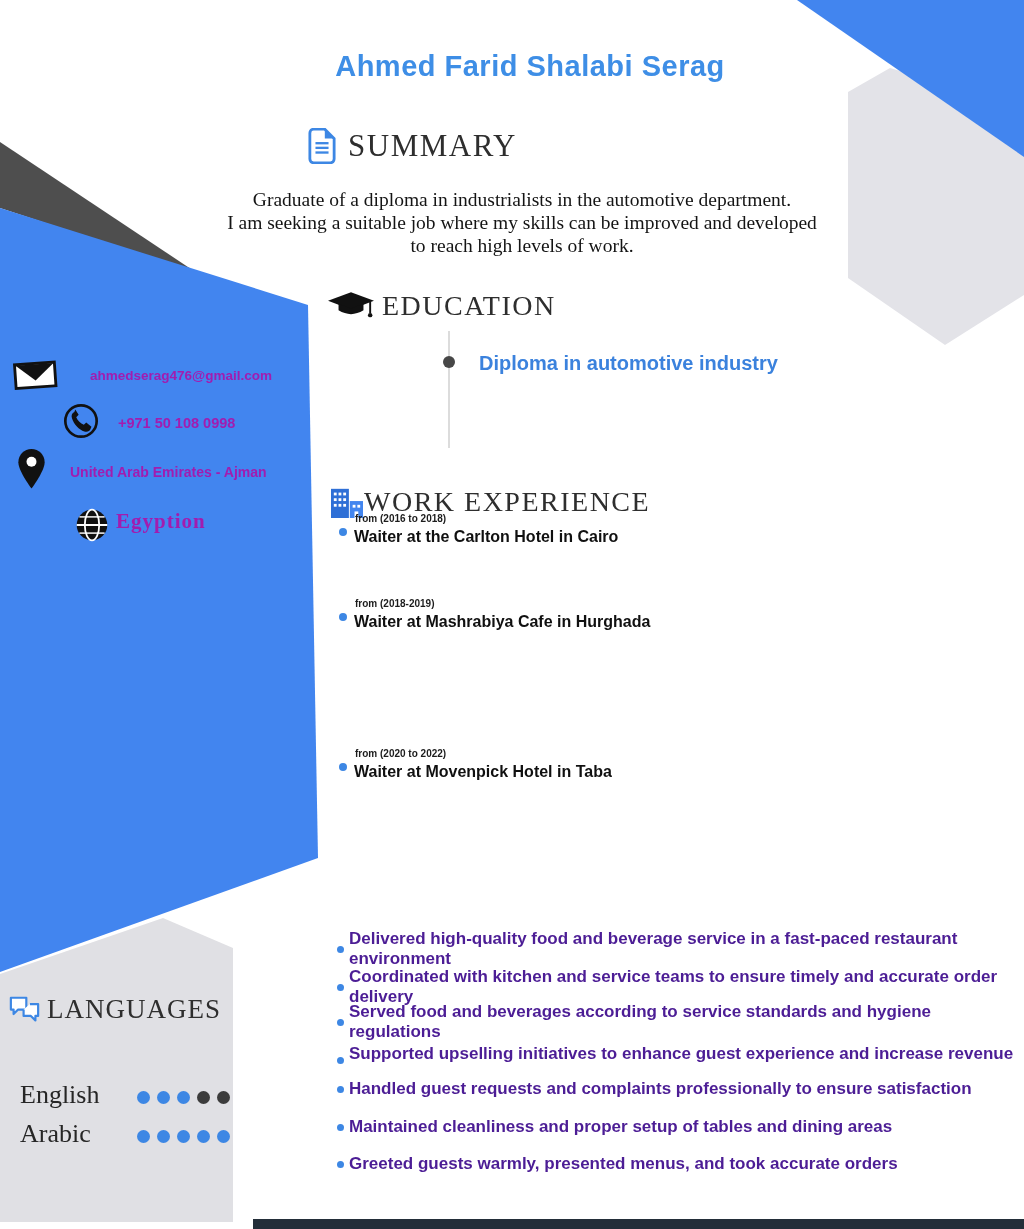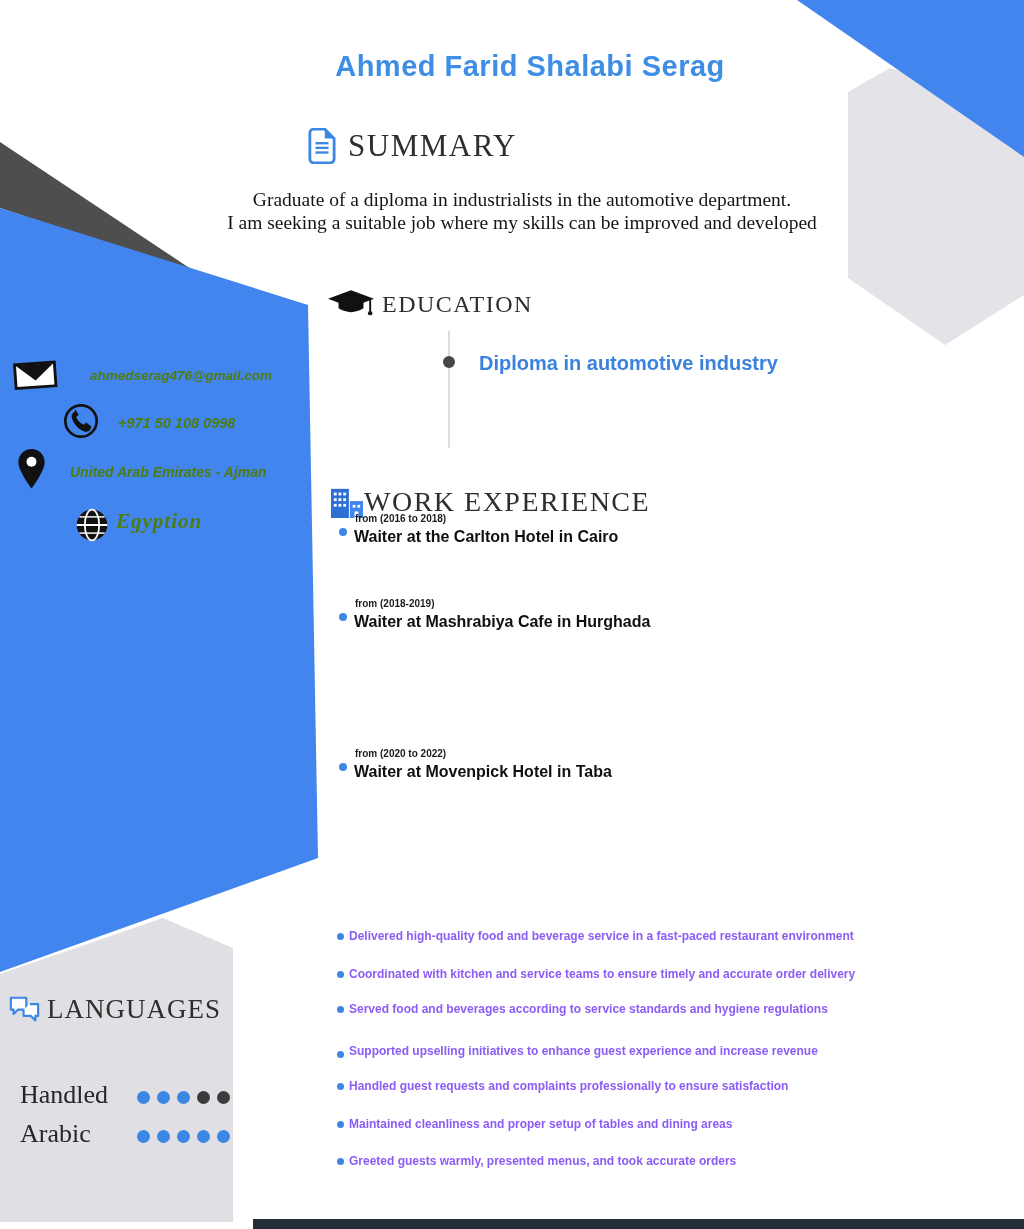--- a/index.html
+++ b/index.html
@@ -19,46 +19,46 @@
   #bottom-bar{left:253px;top:1219px;width:771px;height:10px;background:#232e39;z-index:3;}
 
   .abs{position:absolute;z-index:4;}
   .page-title{left:80px;top:50px;width:900px;text-align:center;font-size:29px;font-weight:bold;
     color:#3e8ee6;letter-spacing:.5px;}
   .sec-head{display:flex;align-items:center;font-family:"Liberation Serif",serif;color:#2e2e2e;
     letter-spacing:1.5px;font-weight:500;}
   #head-summary{left:308px;top:128px;font-size:31px;gap:12px;}
   #summary-text{left:172px;top:188px;width:700px;text-align:center;
     font-family:"Liberation Serif",serif;font-size:19.5px;line-height:23px;color:#141414;}
-  #head-education{left:328px;top:290px;font-size:24px;gap:8px;}
+  #head-education{left:328px;top:290px;font-size:28px;gap:8px;}
   #edu-line{left:448px;top:331px;width:2px;height:117px;background:#dcdcdc;z-index:3;}
   #edu-dot{left:443px;top:356px;width:12px;height:12px;border-radius:50%;background:#474747;z-index:4;}
   #edu-item{left:461px;top:352px;font-size:20px;font-weight:bold;color:#3b82dd;margin-left:18px;}
   #head-work{left:330px;top:440px;font-size:28px;margin-top:46px;}
   .job{position:absolute;left:339px;z-index:4;}
   .job-period{font-size:10px;font-weight:bold;color:#1c1c1c;margin-left:16px;line-height:13px;}
   .job-row{display:flex;align-items:flex-start;margin-top:3px;}
   .bullet{width:8px;height:8px;border-radius:50%;background:#3d87e4;margin-right:7px;flex:none;}
   .job-title{font-size:16px;font-weight:bold;color:#101010;}
   #job-0{top:512px;} #job-1{top:597px;} #job-2{top:747px;} #job-3{top:834px;}
   #head-skills{left:300px;top:872px;font-size:27px;gap:9px;}
   .skill{position:absolute;left:337px;display:flex;align-items:center;z-index:4;}
   .skill .bullet{width:7px;height:7px;margin-right:5px;}
-  .skill-text{font-size:12px;font-weight:bold;color:#8b5cf6;}
+  .skill-text{font-size:17px;font-weight:bold;color:#4c1d95;}
   #skill-0{top:929px;} #skill-1{top:967px;} #skill-2{top:1002px;} #skill-3{top:1044px;align-items:flex-end;}
   #skill-4{top:1079px;} #skill-5{top:1117px;} #skill-6{top:1154px;}
   #head-langs{left:8px;top:994px;font-size:27px;gap:6px;letter-spacing:1px;z-index:5;position:absolute;}
   .lang-row{position:absolute;left:20px;display:flex;align-items:center;z-index:5;
     font-family:"Liberation Serif",serif;font-size:26px;color:#262626;}
   #lang-0{top:1080px;} #lang-1{top:1119px;}
   .lang-name{width:110px;}
   .dots{display:flex;align-items:center;margin-top:4px;}
   .dot{width:13px;height:13px;border-radius:50%;background:#3c3c3c;margin-left:7px;}
   .dot.filled{background:#3d87e4;}
-  .contact-text{color:#4d7c0f;font-weight:bold;z-index:4;position:absolute;font-style:italic;}
+  .contact-text{color:#a21caf;font-weight:bold;z-index:4;position:absolute;}
   #c-email-text{left:90px;top:368px;font-size:13.5px;}
   #c-phone-text{left:118px;top:415px;font-size:14.5px;}
   #c-loc-text{left:70px;top:464px;font-size:14px;}
   #c-nat-text{left:116px;top:509px;font-size:21px;font-family:"Liberation Serif",serif;letter-spacing:1px;}
   .cicon{position:absolute;z-index:4;line-height:0;}
   #c-email-icon{left:12px;top:353px;transform:rotate(-4deg);}
   #c-phone-icon{left:62px;top:402px;}
   #c-loc-icon{left:17px;top:448px;}
   #c-nat-icon{left:74px;top:507px;}
   .hicon{line-height:0;flex:none;}
@@ -85,20 +85,21 @@
         <line x1="8" y1="16" x2="22" y2="16" stroke="#3d87e4" stroke-width="2.5"></line>
         <line x1="8" y1="21" x2="22" y2="21" stroke="#3d87e4" stroke-width="2.5"></line>
         <line x1="8" y1="26" x2="22" y2="26" stroke="#3d87e4" stroke-width="2.5"></line>
       </svg>
     </span>
     <span>SUMMARY</span>
   </div>
   <div class="abs" id="summary-text">
     <span style="display:block">Graduate of a diploma in industrialists in the automotive department.</span>
     <span style="display:block">I am seeking a suitable job where my skills can be improved and developed</span>
+    <span style="display:block">to reach high levels of work.</span>
   </div>
 
   <span class="cicon" id="c-email-icon">
     <svg viewBox="0 0 48 40" width="46" height="38">
       <rect x="3" y="11" width="42" height="25" fill="#fff" stroke="#111" stroke-width="3"></rect>
       <polygon points="4,12 44,12 24,29" fill="#111"></polygon>
     </svg>
   </span>
   <div class="contact-text" id="c-email-text">ahmedserag476@gmail.com</div>
 
@@ -223,21 +224,21 @@
   <div class="sec-head" id="head-langs">
     <span class="hicon">
       <svg viewBox="0 0 36 33" width="33" height="30">
         <path d="M3 3 h17 v13 h-9 l-5 5 v-5 h-3 z" fill="#fff" stroke="#3d87e4" stroke-width="2.4" stroke-linejoin="round"></path>
         <path d="M24 10 h9 v13 h-3 v5 l-5-5 h-8 v-7" fill="#fff" stroke="#3d87e4" stroke-width="2.4" stroke-linejoin="round"></path>
       </svg>
     </span>
     <span>LANGUAGES</span>
   </div>
   <div class="lang-row" id="lang-0">
-    <span class="lang-name">Handled</span>
+    <span class="lang-name">English</span>
     <span class="dots">
         <span class="dot filled"></span>
         <span class="dot filled"></span>
         <span class="dot filled"></span>
         <span class="dot"></span>
         <span class="dot"></span>
       </span>
   </div>
   <div class="lang-row" id="lang-1">
     <span class="lang-name">Arabic</span>

